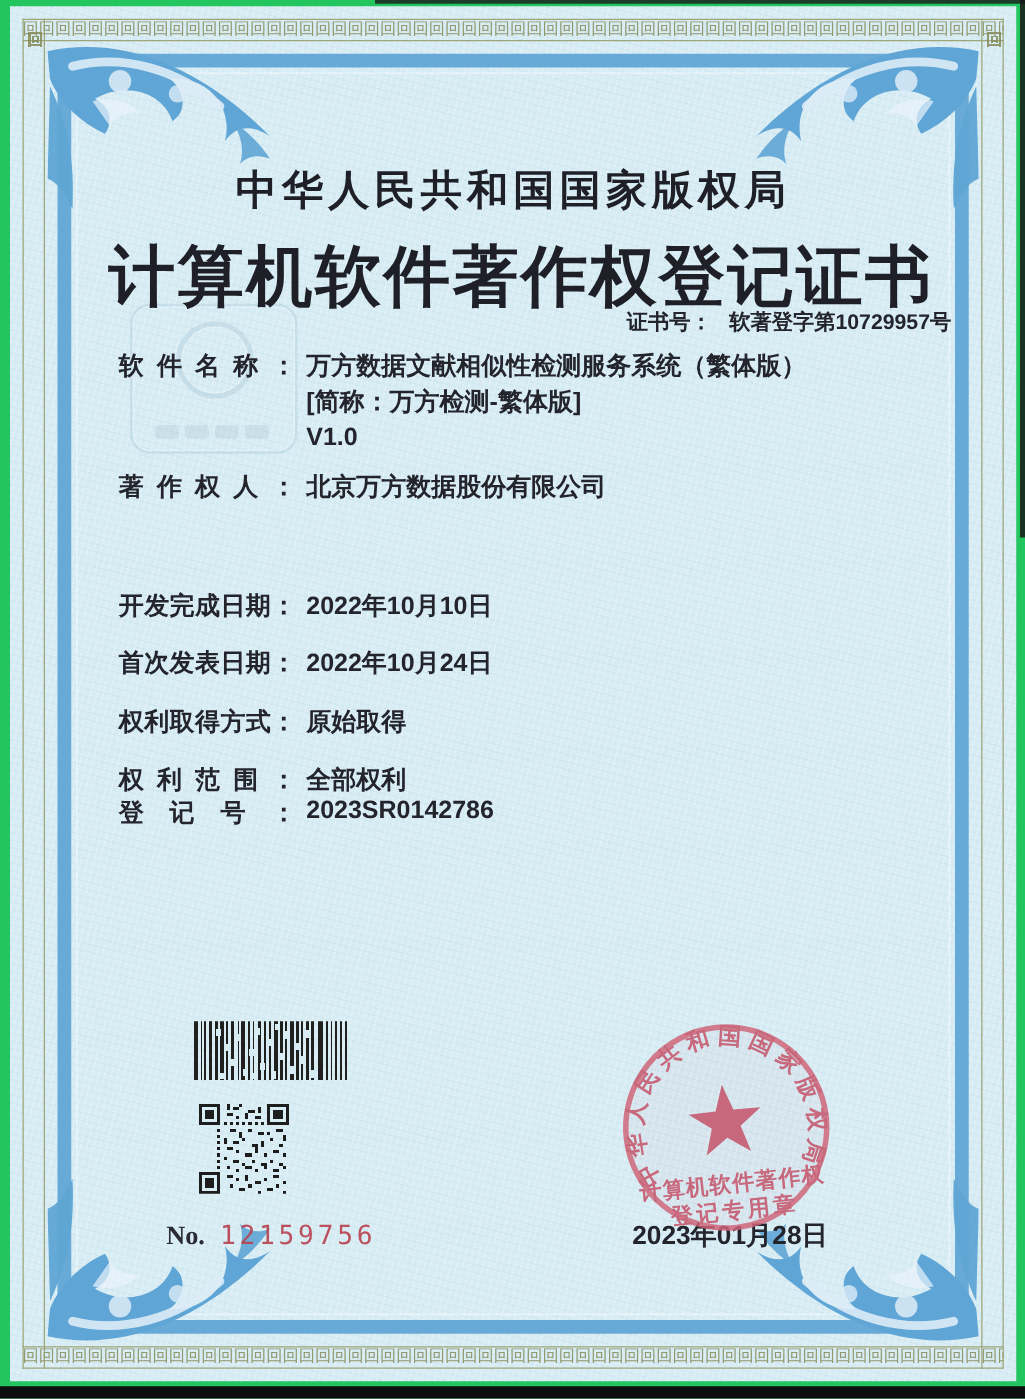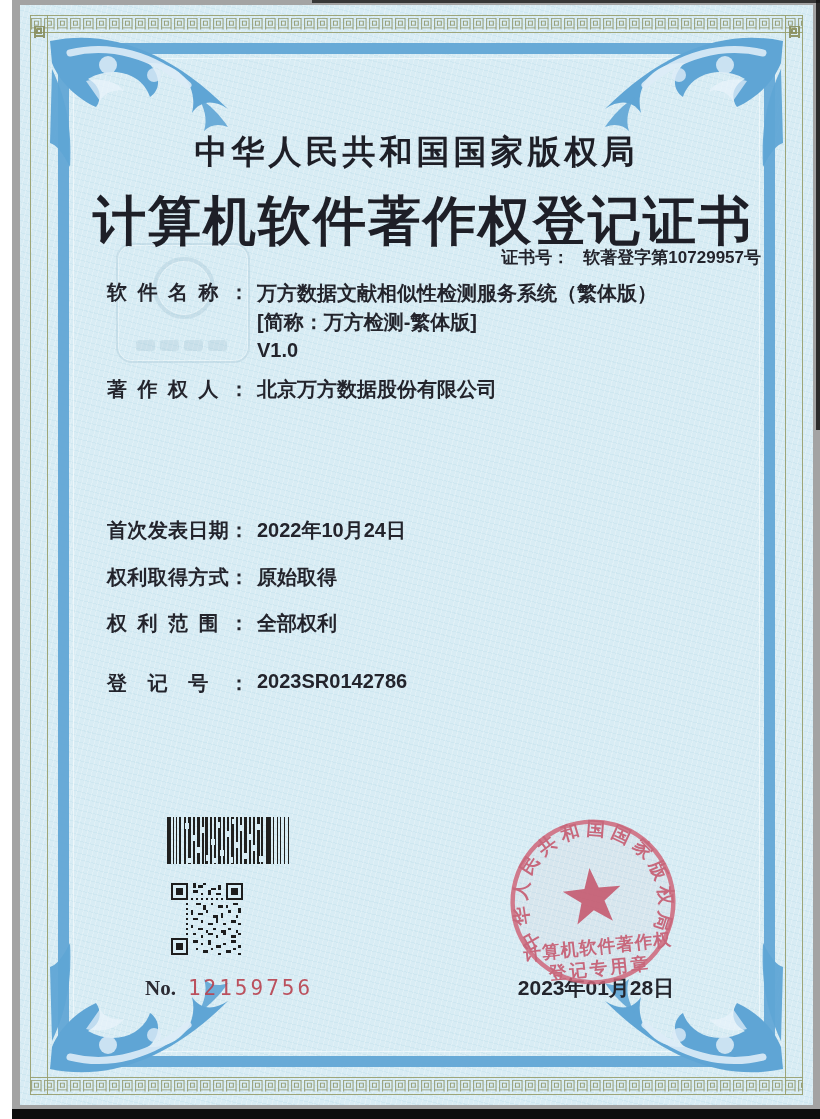--- a/index.html
+++ b/index.html
@@ -1,18 +1,18 @@
 <!DOCTYPE html>
 <html><head>
 <meta charset="utf-8">
 <style>
   html,body{margin:0;padding:0;}
   body{width:820px;height:1119px;position:relative;background:#ffffff;overflow:hidden;
        font-family:"Liberation Sans","DejaVu Sans",sans-serif;}
-  .photo{position:absolute;inset:0;background:#a3a3a3;margin-left:12px;}
+  .photo{position:absolute;inset:0;background:#22c55e;}
   .edge-bottom{position:absolute;left:0;right:0;bottom:0;height:10px;background:#0d0d0d;}
   .edge-right{position:absolute;top:0;right:0;width:4px;height:430px;background:#161616;opacity:.85;}
   .edge-top{position:absolute;top:0;left:300px;right:0;height:3px;background:#1c1c1c;opacity:.8;}
 
   
   .paper{position:absolute;left:8px;top:5px;right:7px;bottom:14px;background:#d8ecf4;}
   .paper::before{content:"";position:absolute;inset:0;pointer-events:none;
      background:
        repeating-linear-gradient(104deg, rgba(255,255,255,.22) 0 1px, rgba(255,255,255,0) 1px 5px),
        repeating-linear-gradient(14deg, rgba(150,200,216,.14) 0 1px, rgba(150,200,216,0) 1px 6px);}
@@ -60,21 +60,21 @@
   .row{position:absolute;left:87px;font-size:20px;font-weight:700;}
   .row .lbl{display:inline-block;width:142px;text-align:justify;text-align-last:justify;vertical-align:top;}
   .row .val{display:inline-block;margin-left:8px;vertical-align:top;}
   .vlines{display:inline-block;margin-left:8px;vertical-align:top;line-height:28.5px;}
   .r1{top:274px;}
   .r2{top:371px;}
   .r3{top:466px;}
   .r4{top:512px;}
   .r5{top:559px;}
   .r6{top:605px;}
-  .r7{top:665px;}
+  .r7{top:632px;}
 
   .statement{position:absolute;left:67px;top:700px;width:660px;margin:0;
              font-size:20px;font-weight:700;line-height:53px;letter-spacing:1px;text-indent:2em;}
 
   .barcode{position:absolute;left:147px;top:812px;width:126px;height:47px;}
   .qrcode{position:absolute;left:150px;top:878px;width:74px;height:72px;}
 
   .serial{position:absolute;left:125px;top:971px;font-size:21px;}
   .serial .no{font-family:"Liberation Serif","DejaVu Serif",serif;color:#2b2b33;font-weight:700;}
   .serial .num{font-family:"DejaVu Sans Mono",monospace;color:#b8414e;letter-spacing:3px;margin-left:12px;opacity:.9;}
@@ -148,20 +148,23 @@
       <div class="row r1" data-interactable="false">
         <span class="lbl" data-interactable="false">软件名称：</span><span class="vlines"><span data-interactable="false">万方数据文献相似性检测服务系统（繁体版）</span><br>
         <span data-interactable="false">[简称：万方检测-繁体版]</span><br>
         <span data-interactable="false">V1.0</span></span>
       </div>
 
       <div class="row r2" data-interactable="false">
         <span class="lbl" data-interactable="false">著作权人：</span><span class="val" data-interactable="false">北京万方数据股份有限公司</span>
       </div>
 
+      <div class="row r3" data-interactable="false">
+        <span class="lbl" data-interactable="false">开发完成日期：</span><span class="val" data-interactable="false">2022年10月10日</span>
+      </div>
 
       <div class="row r4" data-interactable="false">
         <span class="lbl" data-interactable="false">首次发表日期：</span><span class="val" data-interactable="false">2022年10月24日</span>
       </div>
 
       <div class="row r6" data-interactable="false">
         <span class="lbl" data-interactable="false">权利范围：</span><span class="val" data-interactable="false">全部权利</span>
       </div>
 
       <div class="row r5" data-interactable="false">

